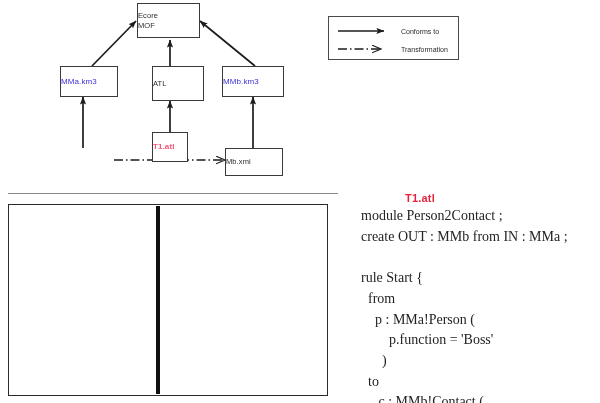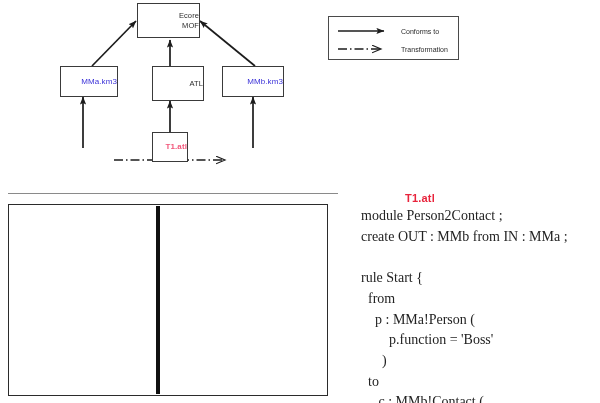--- a/index.html
+++ b/index.html
@@ -16,21 +16,21 @@
     overflow: hidden;
   }
 
   
   .mmbox {
     position: absolute;
     box-sizing: border-box;
     border: 1.5px solid #3a3a3a;
     background: #ffffff;
     display: flex;
-    align-items: flex-end;
+    align-items: flex-start;
     justify-content: center;
     flex-direction: column;
     font-size: 7.5px;
     color: #2b2b2b;
     line-height: 1.25;
     letter-spacing: 0.1px;
     text-align: center;
     z-index: 4;
   }
   .mmbox.blue { color: #3a31d8; font-size: 8px; }
@@ -224,33 +224,36 @@
 
   <div class="mmbox" style="left:137px; top:3px; width:63px; height:35px;">
     <span>Ecore</span>
     <span>MOF</span>
   </div>
 
   <div class="mmbox blue" style="left:60px; top:66px; width:58px; height:31px;">
     <span>MMa.km3</span>
   </div>
 
-  <div class="mmbox" style="left:152px; top:66px; width:52px; height:35px;padding-left:43px;">
+  <div class="mmbox" style="left:152px; top:66px; width:52px; height:35px;">
     <span>ATL</span>
   </div>
 
   <div class="mmbox blue" style="left:222px; top:66px; width:62px; height:31px;">
     <span>MMb.km3</span>
   </div>
 
 
   <div class="mmbox red" style="left:152px; top:132px; width:36px; height:30px;">
     <span>T1.atl</span>
   </div>
 
+  <div class="mmbox" style="left:225px; top:148px; width:58px; height:28px;">
+    <span>Mb.xmi</span>
+  </div>
 
   <div id="legend">
     <div class="legend-row" style="top:7px; width:118px;">
       <svg width="56" height="12">
         <defs>
           <marker id="lh" markerWidth="9" markerHeight="9" refX="7.6" refY="3.1" orient="auto" markerUnits="userSpaceOnUse">
             <path d="M0,0 L8,3.1 L0,6.2 L1.6,3.1 Z" fill="#1c1c1c"></path>
           </marker>
         </defs>
         <line x1="1" y1="6" x2="47" y2="6" stroke="#1c1c1c" stroke-width="1.6" marker-end="url(#lh)"></line>

